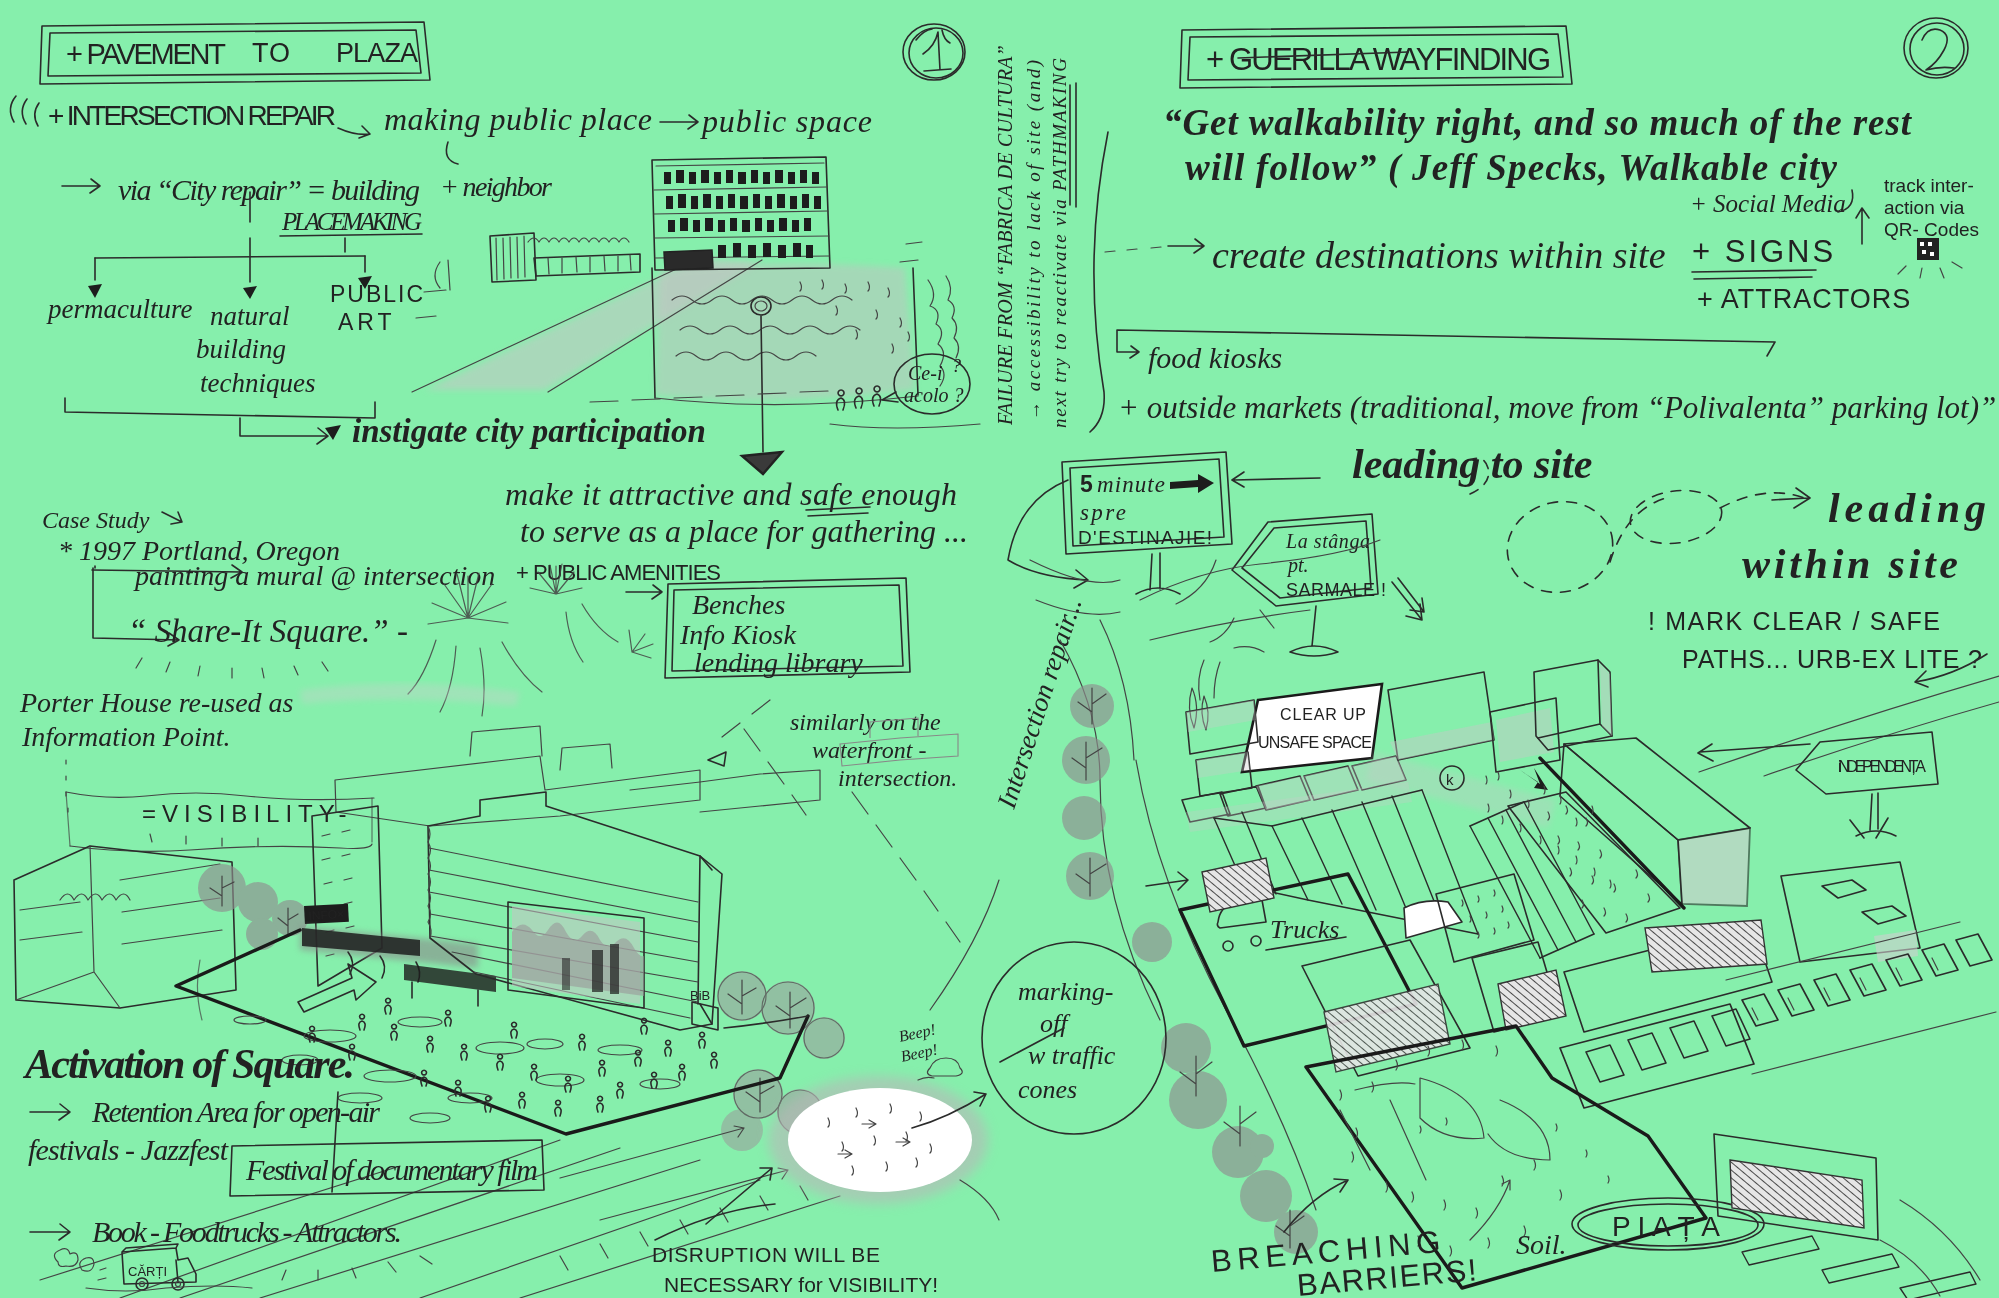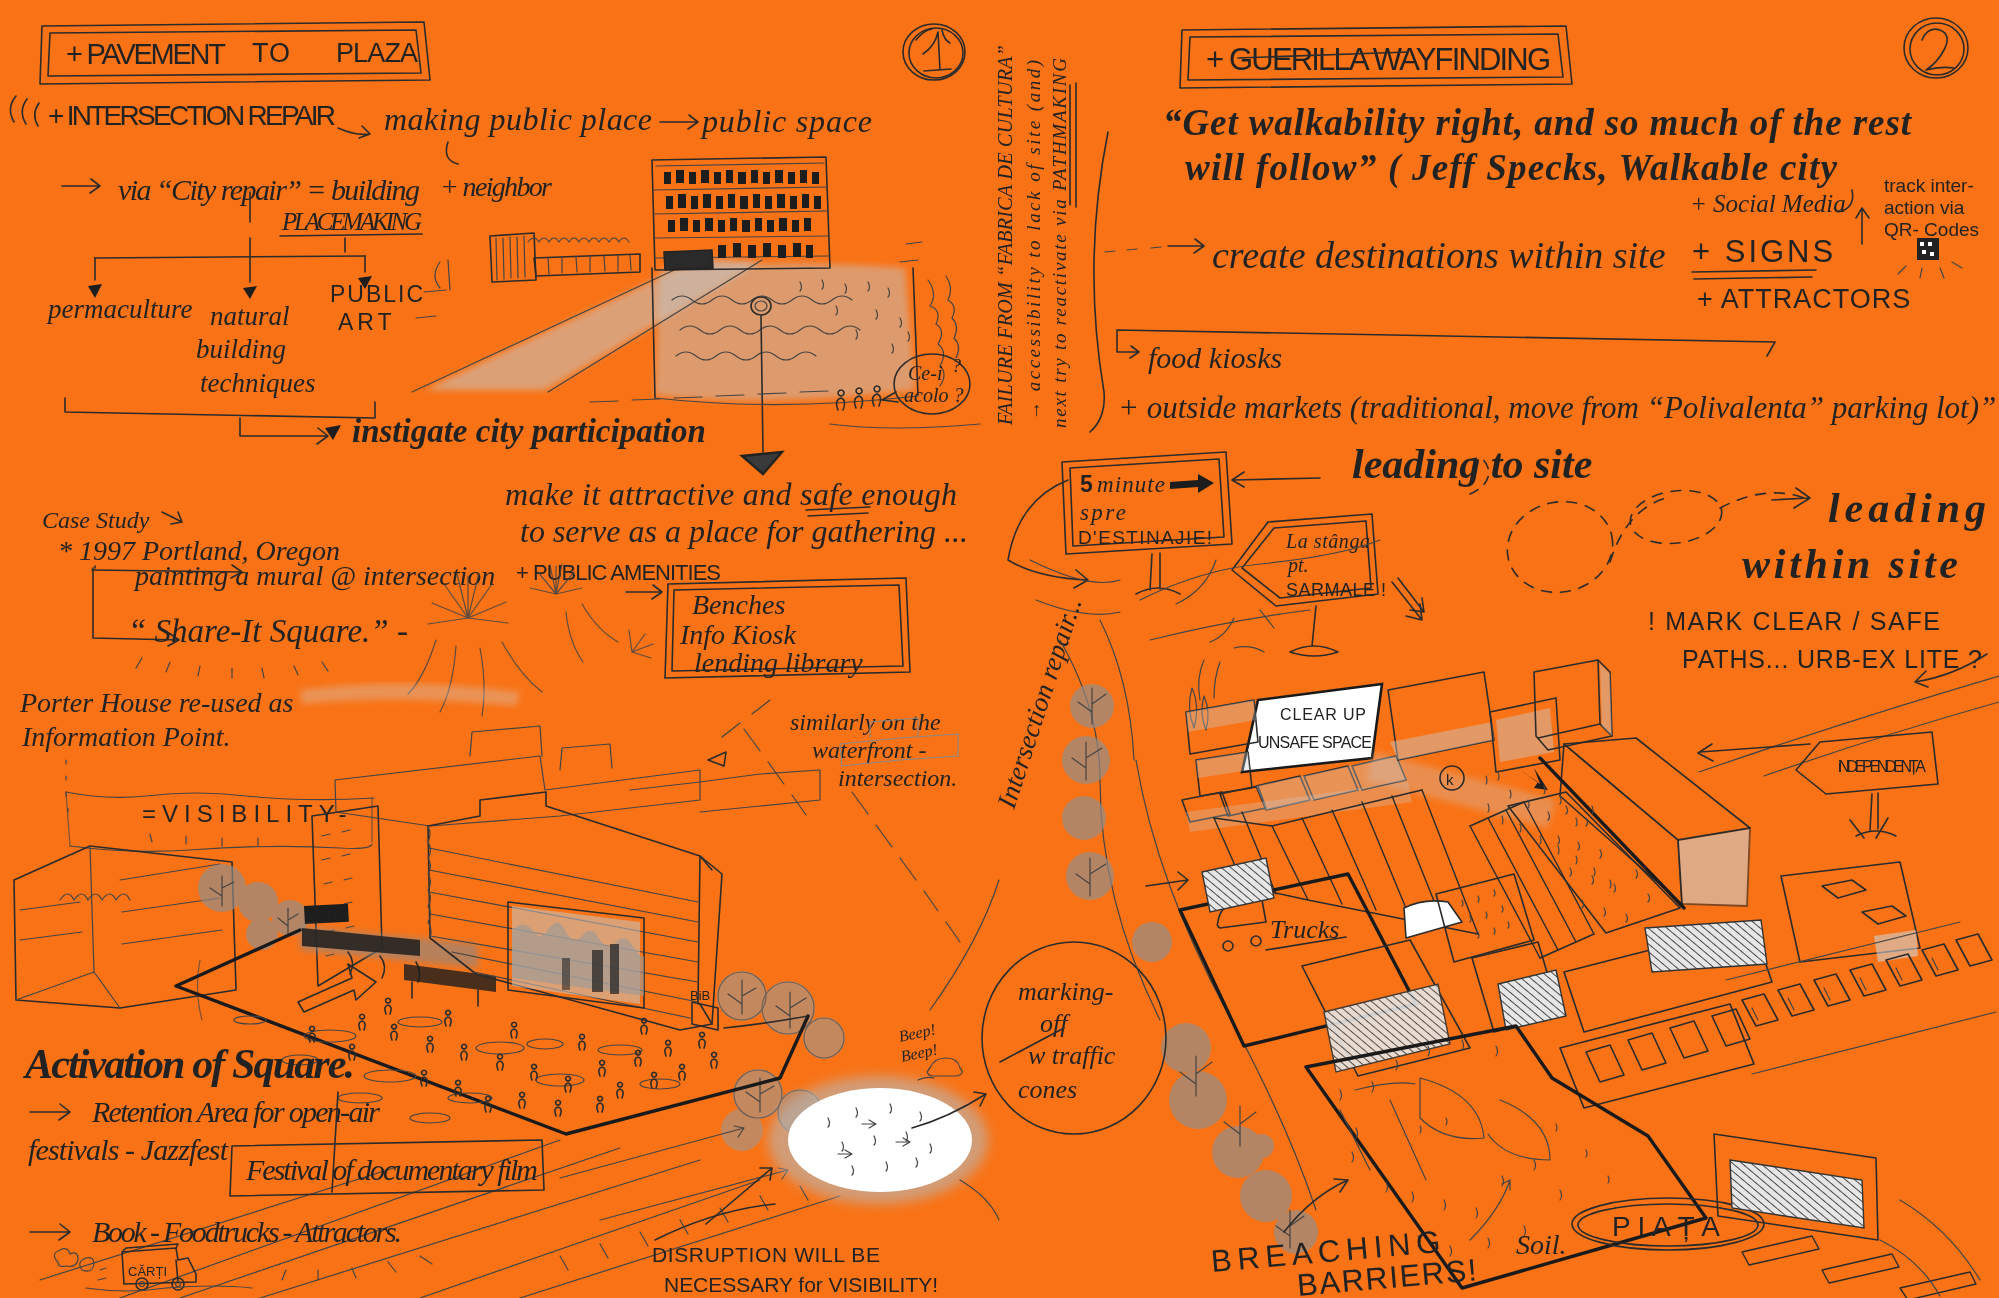--- a/index.html
+++ b/index.html
@@ -1,16 +1,16 @@
 <!DOCTYPE html>
 <html><head>
 <meta charset="utf-8">
 <style>
   html,body{margin:0;padding:0;background:#fff;}
-  #page{position:relative;width:1999px;height:1298px;background:#f97316;overflow:hidden;}
+  #page{position:relative;width:1999px;height:1298px;background:#86efac;overflow:hidden;}
   svg{position:absolute;top:0;left:0;}
   .ink{stroke:#2b2b2b;fill:none;stroke-width:1.6;stroke-linecap:round;stroke-linejoin:round;}
   .ink2{stroke:#444;fill:none;stroke-width:1.2;stroke-linecap:round;stroke-linejoin:round;}
   .thk{stroke:#1a1a1a;fill:none;stroke-width:3.4;stroke-linecap:round;stroke-linejoin:round;}
   .blk{fill:#1d1d1d;stroke:none;}
   .wash{fill:#c8c8c8;opacity:0.45;stroke:none;}
   .washd{fill:#8f8f8f;opacity:0.65;stroke:none;}
   text{fill:#222;}
   .hw{font-family:"Liberation Serif",serif;font-style:italic;}
   .pr{font-family:"Liberation Sans",sans-serif;}

